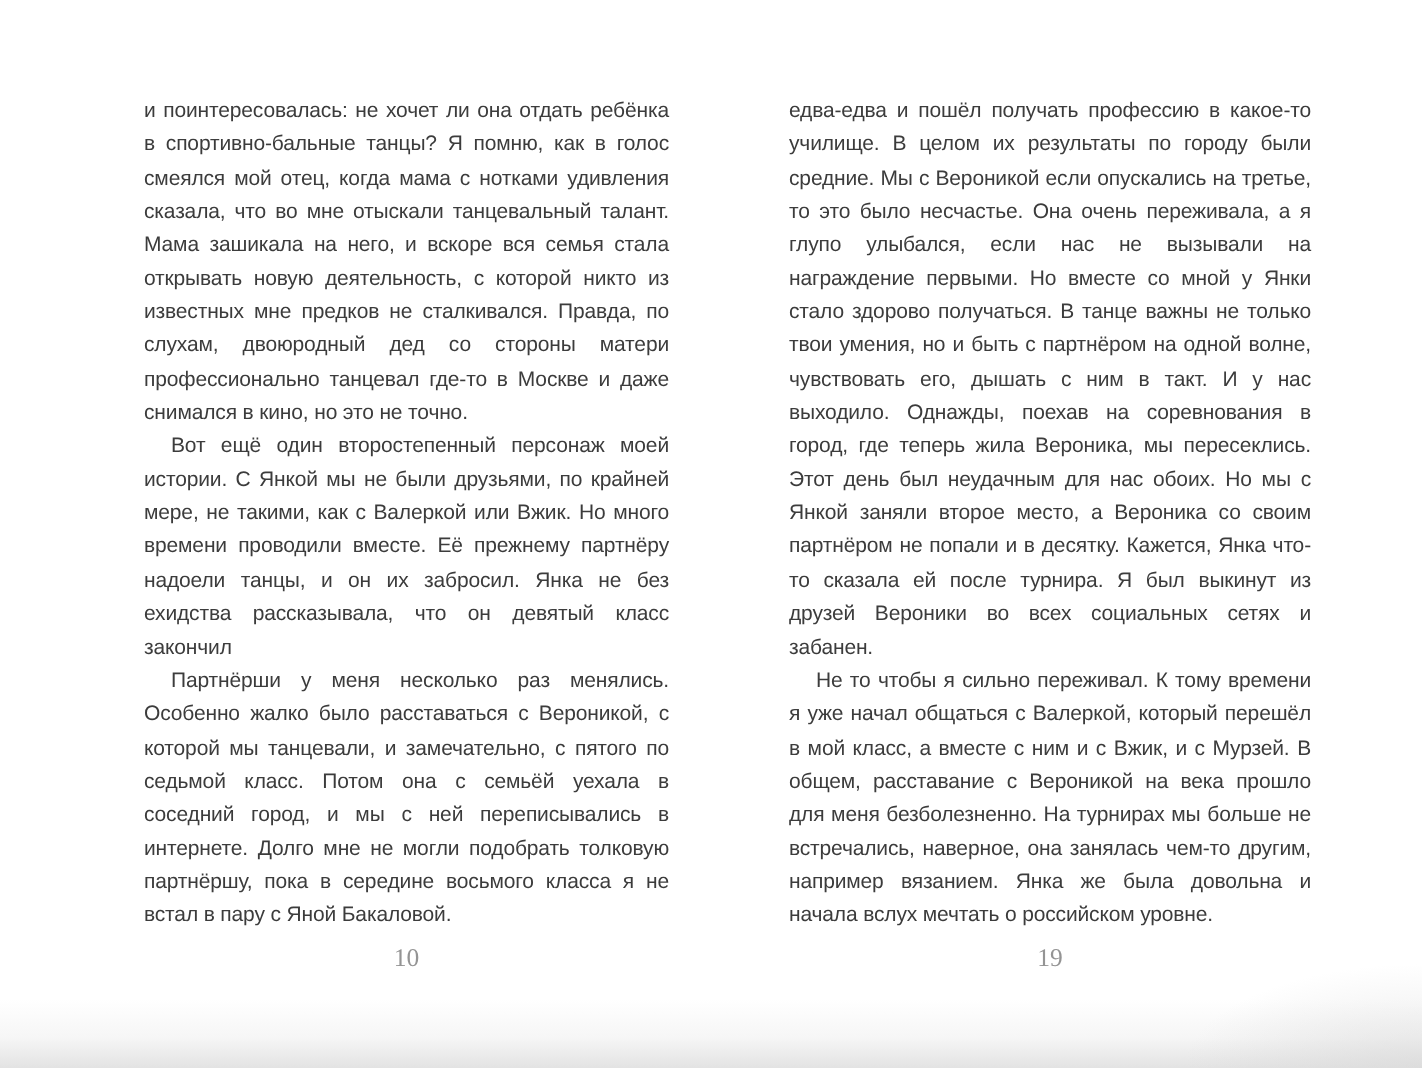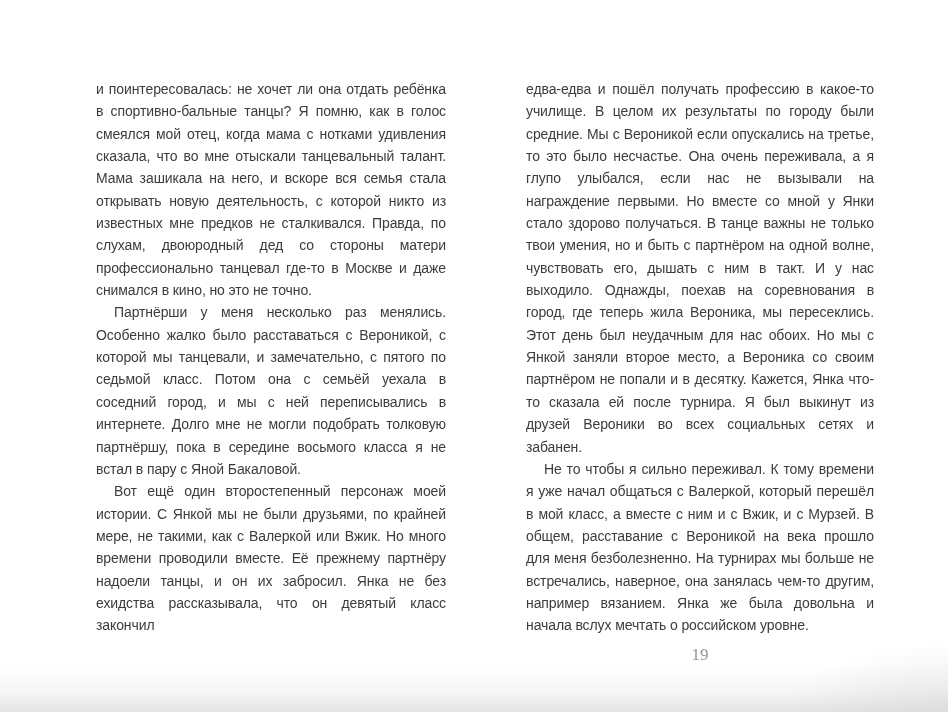--- a/index.html
+++ b/index.html
@@ -11,21 +11,20 @@
     width: 948px;
     height: 712px;
     position: relative;
     overflow: hidden;
     font-family: "Liberation Sans", "DejaVu Sans", sans-serif;
   }
   .spread {
     position: absolute;
     inset: 0;
     background: #ffffff;
-    margin-top: 16px;
   }
   .page {
     position: absolute;
     top: 0;
     height: 100%;
   }
   .page-left  { left: 96px;  width: 350px; }
   .page-right { left: 526px; width: 348px; }
 
   .page-text {
@@ -83,23 +82,24 @@
   }
 </style>
 </head>
 <body>
 
 <div class="spread">
 
   <div class="page page-left">
     <div class="page-text">
         <p class="para">и поинтересовалась: не хочет ли она отдать ребёнка в спортивно-бальные танцы? Я помню, как в голос смеялся мой отец, когда мама с нотками удивления сказала, что во мне отыскали танцевальный талант. Мама зашикала на него, и вскоре вся семья стала открывать новую деятельность, с которой никто из известных мне предков не сталкивался. Правда, по слухам, двоюродный дед со стороны матери профессионально танцевал где-то в Москве и даже снимался в кино, но это не точно.</p>
+        <p class="para indent">Вот ещё один второстепенный персонаж моей истории. С Янкой мы не были друзьями, по крайней мере, не такими, как с Валеркой или Вжик. Но много времени проводили вместе. Её прежнему партнёру надоели танцы, и он их забросил. Янка не без ехидства рассказывала, что он девятый класс закончил</p>
         <p class="para indent">Партнёрши у меня несколько раз менялись. Особенно жалко было расставаться с Вероникой, с которой мы танцевали, и замечательно, с пятого по седьмой класс. Потом она с семьёй уехала в соседний город, и мы с ней переписывались в интернете. Долго мне не могли подобрать толковую партнёршу, пока в середине восьмого класса я не встал в пару с Яной Бакаловой.</p>
-        <p class="para indent">Вот ещё один второстепенный персонаж моей истории. С Янкой мы не были друзьями, по крайней мере, не такими, как с Валеркой или Вжик. Но много времени проводили вместе. Её прежнему партнёру надоели танцы, и он их забросил. Янка не без ехидства рассказывала, что он девятый класс закончил</p>
       </div>
+    <div class="page-number">10</div>
   </div>
 
   <div class="page page-right">
     <div class="page-text">
         <p class="para">едва-едва и пошёл получать профессию в какое-то училище. В целом их результаты по городу были средние. Мы с Вероникой если опускались на третье, то это было несчастье. Она очень переживала, а я глупо улыбался, если нас не вызывали на награждение первыми. Но вместе со мной у Янки стало здорово получаться. В танце важны не только твои умения, но и быть с партнёром на одной волне, чувствовать его, дышать с ним в такт. И у нас выходило. Однажды, поехав на соревнования в город, где теперь жила Вероника, мы пересеклись. Этот день был неудачным для нас обоих. Но мы с Янкой заняли второе место, а Вероника со своим партнёром не попали и в десятку. Кажется, Янка что-то сказала ей после турнира. Я был выкинут из друзей Вероники во всех социальных сетях и забанен.</p>
         <p class="para indent">Не то чтобы я сильно переживал. К тому времени я уже начал общаться с Валеркой, который перешёл в мой класс, а вместе с ним и с Вжик, и с Мурзей. В общем, расставание с Вероникой на века прошло для меня безболезненно. На турнирах мы больше не встречались, наверное, она занялась чем-то другим, например вязанием. Янка же была довольна и начала вслух мечтать о российском уровне.</p>
       </div>
     <div class="page-number">19</div>
   </div>
 

